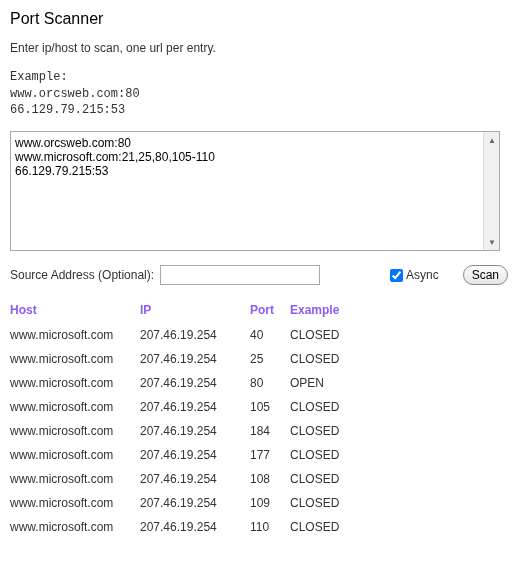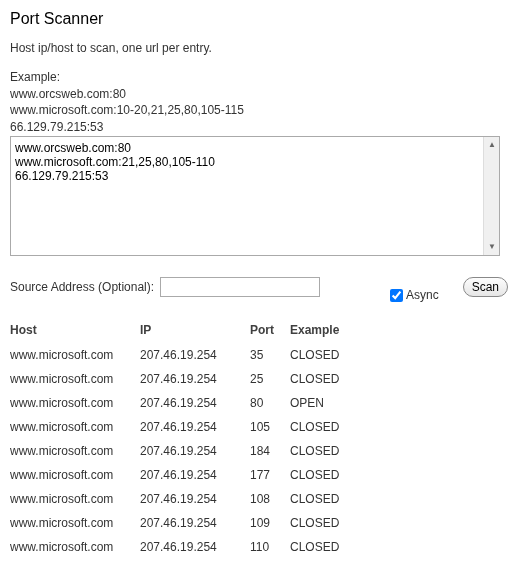--- a/index.html
+++ b/index.html
@@ -16,21 +16,23 @@
       font-size: 16px;
       font-weight: normal;
       margin: 0 0 12px 0;
       color: #000;
     }
     .instructions {
       margin-bottom: 12px;
       line-height: 1.4;
     }
     .example-block {
+      margin-bottom: 12px;
       line-height: 1.4;
+      font-family: Liberation Mono, monospace;
     }
     .textarea-wrap {
       position: relative;
       border: 1px solid #aaa;
       width: 490px;
       height: 120px;
       margin-bottom: 14px;
       background: #fff;
     }
     textarea {
@@ -79,21 +81,20 @@
       font-family: inherit;
       font-size: 12px;
       padding: 0 3px;
     }
     .spacer { flex: 1; }
     .async-wrap {
       display: flex;
       align-items: center;
       gap: 0;
       margin-right: 18px;
-      margin-top: 16px;
     }
     .async-wrap input[type=checkbox] {
       width: 13px; height: 13px;
     }
     .scan-btn {
       border: 1px solid #888;
       background: linear-gradient(#fdfdfd, #e6e6e6);
       border-radius: 10px;
       padding: 2px 8px;
       font-family: inherit;
@@ -102,42 +103,41 @@
     }
     table {
       border-collapse: collapse;
       width: 100%;
       max-width: 400px;
     }
     th {
       text-align: left;
       font-weight: bold;
       padding: 4px 10px 6px 0;
-      color: #404040;
+      color: #8b5cf6;
     }
     td {
       padding: 5px 10px 5px 0;
       color: #333;
       white-space: nowrap;
     }
     .col-host { width: 130px; }
     .col-ip { width: 110px; }
     .col-port { width: 40px; }
   </style>
 </head>
 <body>
 
 <h2>Port Scanner</h2>
 
-<div class="instructions">Host ip/host to scan, one url per entry.</div>
+<div class="instructions">Enter ip/host to scan, one url per entry.</div>
 
 <div class="example-block">
   <div>Example:</div>
   <div>www.orcsweb.com:80</div>
-  <div>www.microsoft.com:10-20,21,25,80,105-115</div>
   <div>66.129.79.215:53</div>
 </div>
 
 <div class="textarea-wrap">
   <textarea style="">www.orcsweb.com:80
 www.microsoft.com:21,25,80,105-110
 66.129.79.215:53</textarea>
   <div class="fake-scroll">
     <div class="arrow up">▲</div>
     <div class="arrow down">▼</div>
@@ -161,21 +161,21 @@
       <th class="col-host">Host</th>
       <th class="col-ip">IP</th>
       <th class="col-port">Port</th>
       <th>Example</th>
     </tr>
   </thead>
   <tbody id="results-body">
       <tr>
         <td>www.microsoft.com</td>
         <td>207.46.19.254</td>
-        <td>35</td>
+        <td>40</td>
         <td>CLOSED</td>
       </tr>
       <tr>
         <td>www.microsoft.com</td>
         <td>207.46.19.254</td>
         <td>25</td>
         <td>CLOSED</td>
       </tr>
       <tr>
         <td>www.microsoft.com</td>

